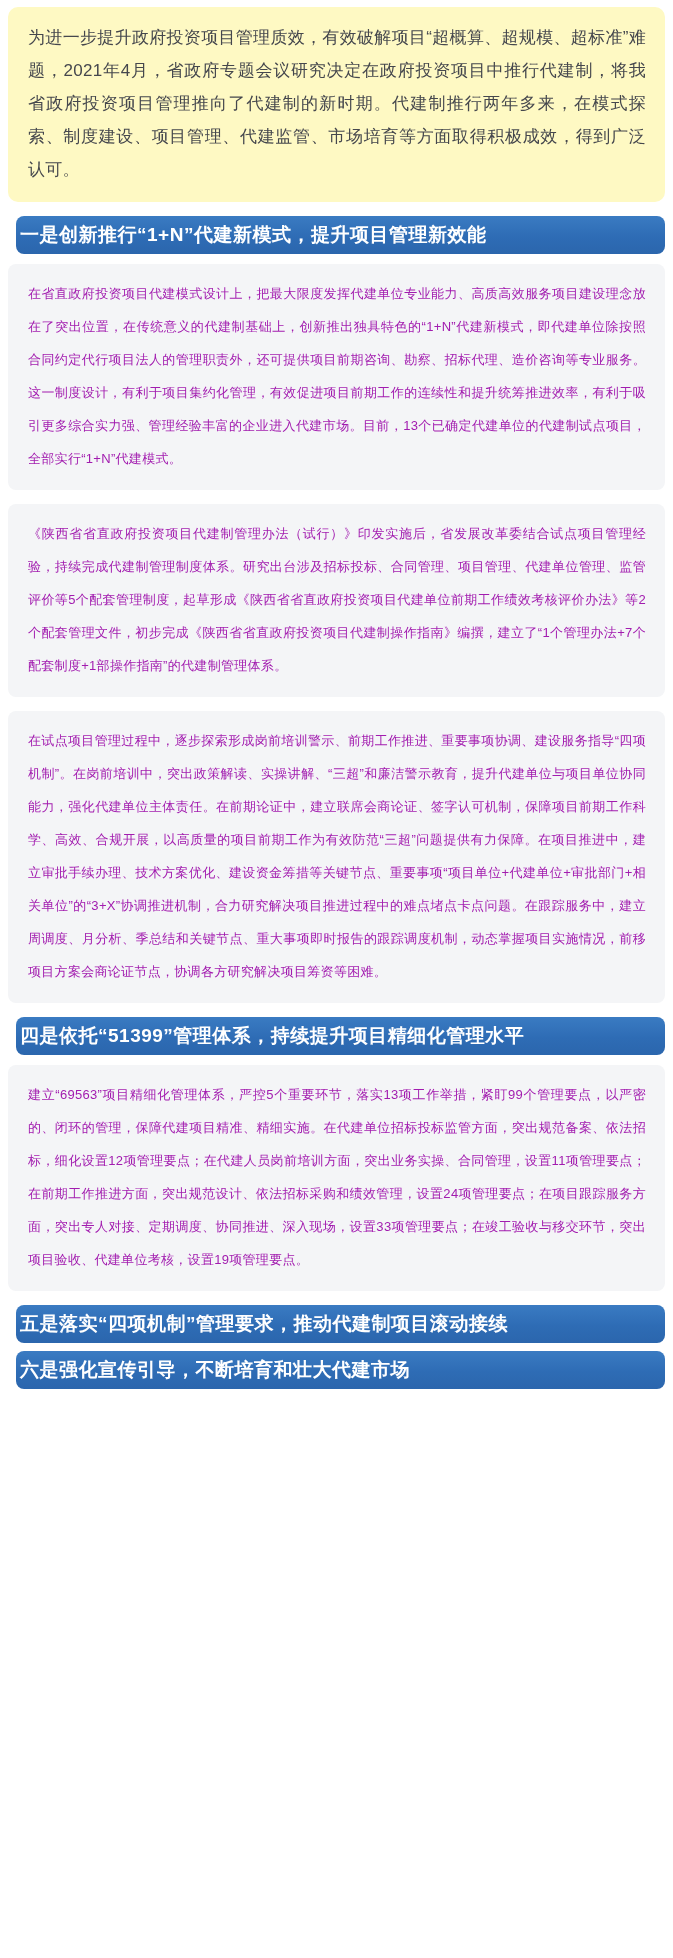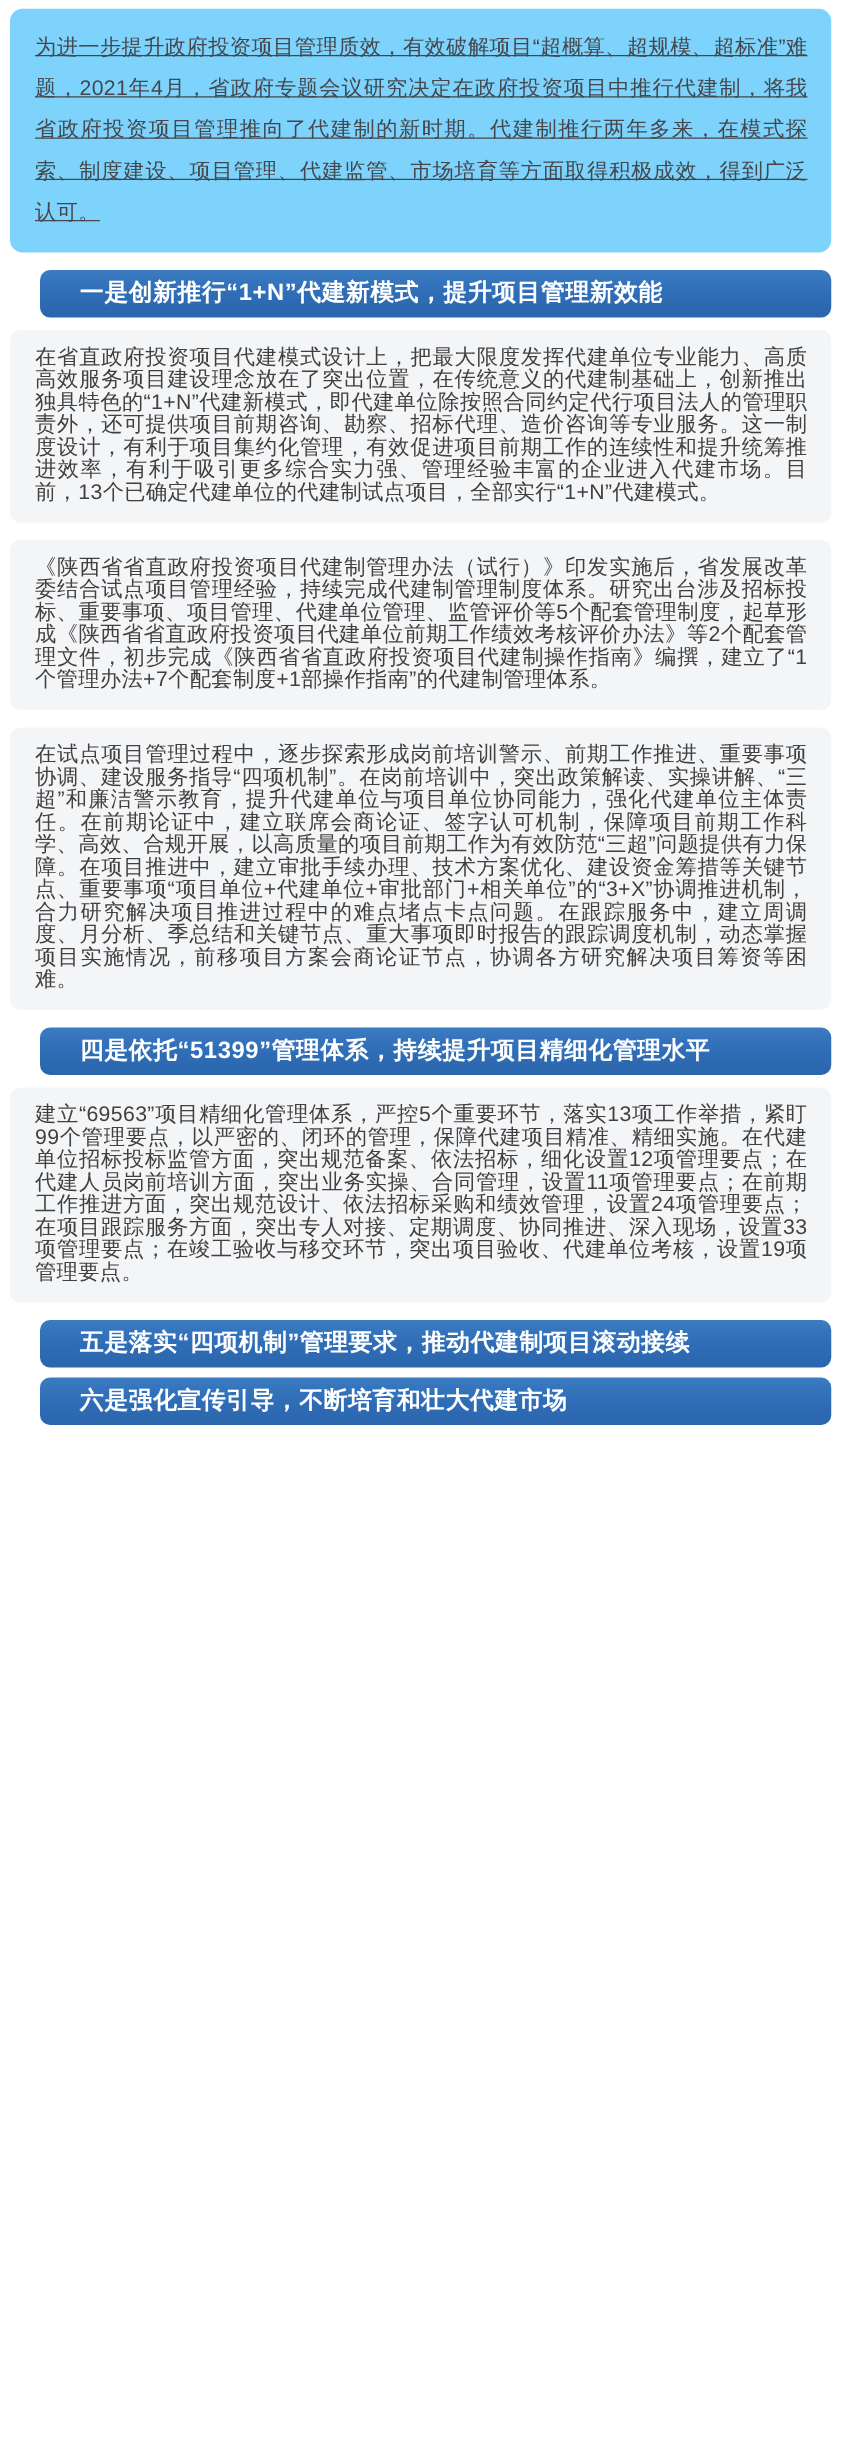--- a/index.html
+++ b/index.html
@@ -11,70 +11,69 @@
   .page {
     width: 673px;
     margin: 0 auto;
     background: #ffffff;
     padding-top: 7px;
     padding-bottom: 0;
     box-sizing: border-box;
   }
   .intro {
     margin: 0 8px 14px 8px;
-    background: #7dd3fc;
+    background: #fef9c3;
     border-radius: 10px;
     padding: 14px 19px 16px 20px;
     font-size: 17px;
     line-height: 33px;
     color: #45474d;
     text-align: justify;
     letter-spacing: 0.3px;
-    text-decoration: underline;
   }
   .sec-header {
-    margin: 8px 8px 0 32px;
+    margin: 8px 8px 0 16px;
     background: linear-gradient(180deg, #3a7bc2 0%, #2e6cb5 55%, #2b66ad 100%);
     border-radius: 8px;
     color: #ffffff;
     font-size: 19px;
     font-weight: 700;
     line-height: 38px;
     height: 38px;
-    padding: 0 32px;
+    padding: 0 4px;
     letter-spacing: 0.5px;
     overflow: hidden;
     white-space: nowrap;
   }
   .sec-body {
     margin: 10px 8px 14px 8px;
     background: #f4f5f7;
     border-radius: 8px;
     padding: 13px 19px 15px 20px;
-    font-size: 17px;
-    line-height: 18px;
-    color: #404040;
+    font-size: 13px;
+    line-height: 33px;
+    color: #a21caf;
     text-align: justify;
     letter-spacing: 0.3px;
   }
 </style>
 </head>
 <body>
 
 <div class="page">
 
   <p class="intro">为进一步提升政府投资项目管理质效，有效破解项目“超概算、超规模、超标准”难题，2021年4月，省政府专题会议研究决定在政府投资项目中推行代建制，将我省政府投资项目管理推向了代建制的新时期。代建制推行两年多来，在模式探索、制度建设、项目管理、代建监管、市场培育等方面取得积极成效，得到广泛认可。</p>
 
   <section>
     <div class="sec-header">一是创新推行“1+N”代建新模式，提升项目管理新效能</div>
     <div class="sec-body">在省直政府投资项目代建模式设计上，把最大限度发挥代建单位专业能力、高质高效服务项目建设理念放在了突出位置，在传统意义的代建制基础上，创新推出独具特色的“1+N”代建新模式，即代建单位除按照合同约定代行项目法人的管理职责外，还可提供项目前期咨询、勘察、招标代理、造价咨询等专业服务。这一制度设计，有利于项目集约化管理，有效促进项目前期工作的连续性和提升统筹推进效率，有利于吸引更多综合实力强、管理经验丰富的企业进入代建市场。目前，13个已确定代建单位的代建制试点项目，全部实行“1+N”代建模式。</div>
   </section>
 
   <section>
-    <div class="sec-body">《陕西省省直政府投资项目代建制管理办法（试行）》印发实施后，省发展改革委结合试点项目管理经验，持续完成代建制管理制度体系。研究出台涉及招标投标、重要事项、项目管理、代建单位管理、监管评价等5个配套管理制度，起草形成《陕西省省直政府投资项目代建单位前期工作绩效考核评价办法》等2个配套管理文件，初步完成《陕西省省直政府投资项目代建制操作指南》编撰，建立了“1个管理办法+7个配套制度+1部操作指南”的代建制管理体系。</div>
+    <div class="sec-body">《陕西省省直政府投资项目代建制管理办法（试行）》印发实施后，省发展改革委结合试点项目管理经验，持续完成代建制管理制度体系。研究出台涉及招标投标、合同管理、项目管理、代建单位管理、监管评价等5个配套管理制度，起草形成《陕西省省直政府投资项目代建单位前期工作绩效考核评价办法》等2个配套管理文件，初步完成《陕西省省直政府投资项目代建制操作指南》编撰，建立了“1个管理办法+7个配套制度+1部操作指南”的代建制管理体系。</div>
   </section>
 
   <section>
     <div class="sec-body">在试点项目管理过程中，逐步探索形成岗前培训警示、前期工作推进、重要事项协调、建设服务指导“四项机制”。在岗前培训中，突出政策解读、实操讲解、“三超”和廉洁警示教育，提升代建单位与项目单位协同能力，强化代建单位主体责任。在前期论证中，建立联席会商论证、签字认可机制，保障项目前期工作科学、高效、合规开展，以高质量的项目前期工作为有效防范“三超”问题提供有力保障。在项目推进中，建立审批手续办理、技术方案优化、建设资金筹措等关键节点、重要事项“项目单位+代建单位+审批部门+相关单位”的“3+X”协调推进机制，合力研究解决项目推进过程中的难点堵点卡点问题。在跟踪服务中，建立周调度、月分析、季总结和关键节点、重大事项即时报告的跟踪调度机制，动态掌握项目实施情况，前移项目方案会商论证节点，协调各方研究解决项目筹资等困难。</div>
   </section>
 
   <section>
     <div class="sec-header">四是依托“51399”管理体系，持续提升项目精细化管理水平</div>
     <div class="sec-body">建立“69563”项目精细化管理体系，严控5个重要环节，落实13项工作举措，紧盯99个管理要点，以严密的、闭环的管理，保障代建项目精准、精细实施。在代建单位招标投标监管方面，突出规范备案、依法招标，细化设置12项管理要点；在代建人员岗前培训方面，突出业务实操、合同管理，设置11项管理要点；在前期工作推进方面，突出规范设计、依法招标采购和绩效管理，设置24项管理要点；在项目跟踪服务方面，突出专人对接、定期调度、协同推进、深入现场，设置33项管理要点；在竣工验收与移交环节，突出项目验收、代建单位考核，设置19项管理要点。</div>
   </section>

